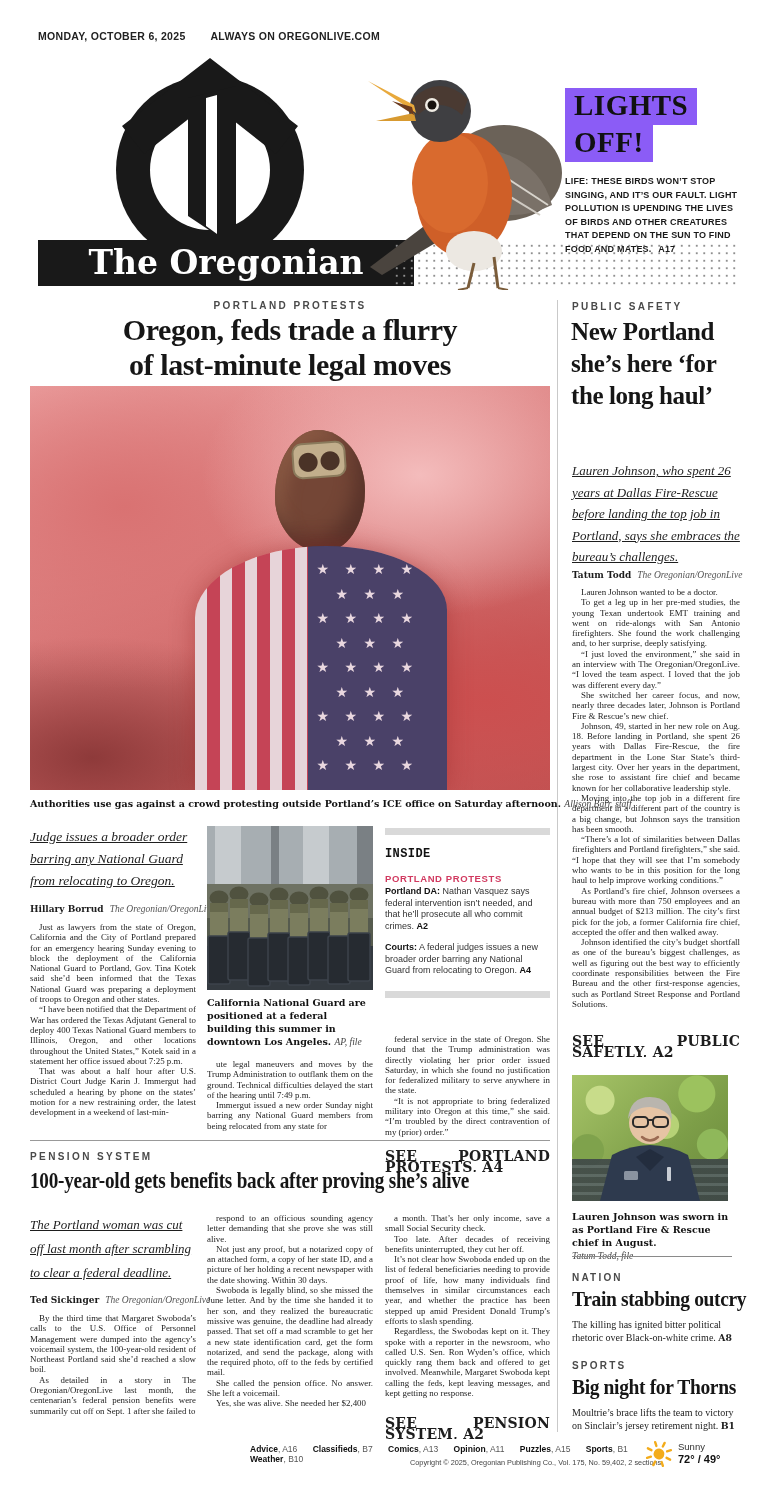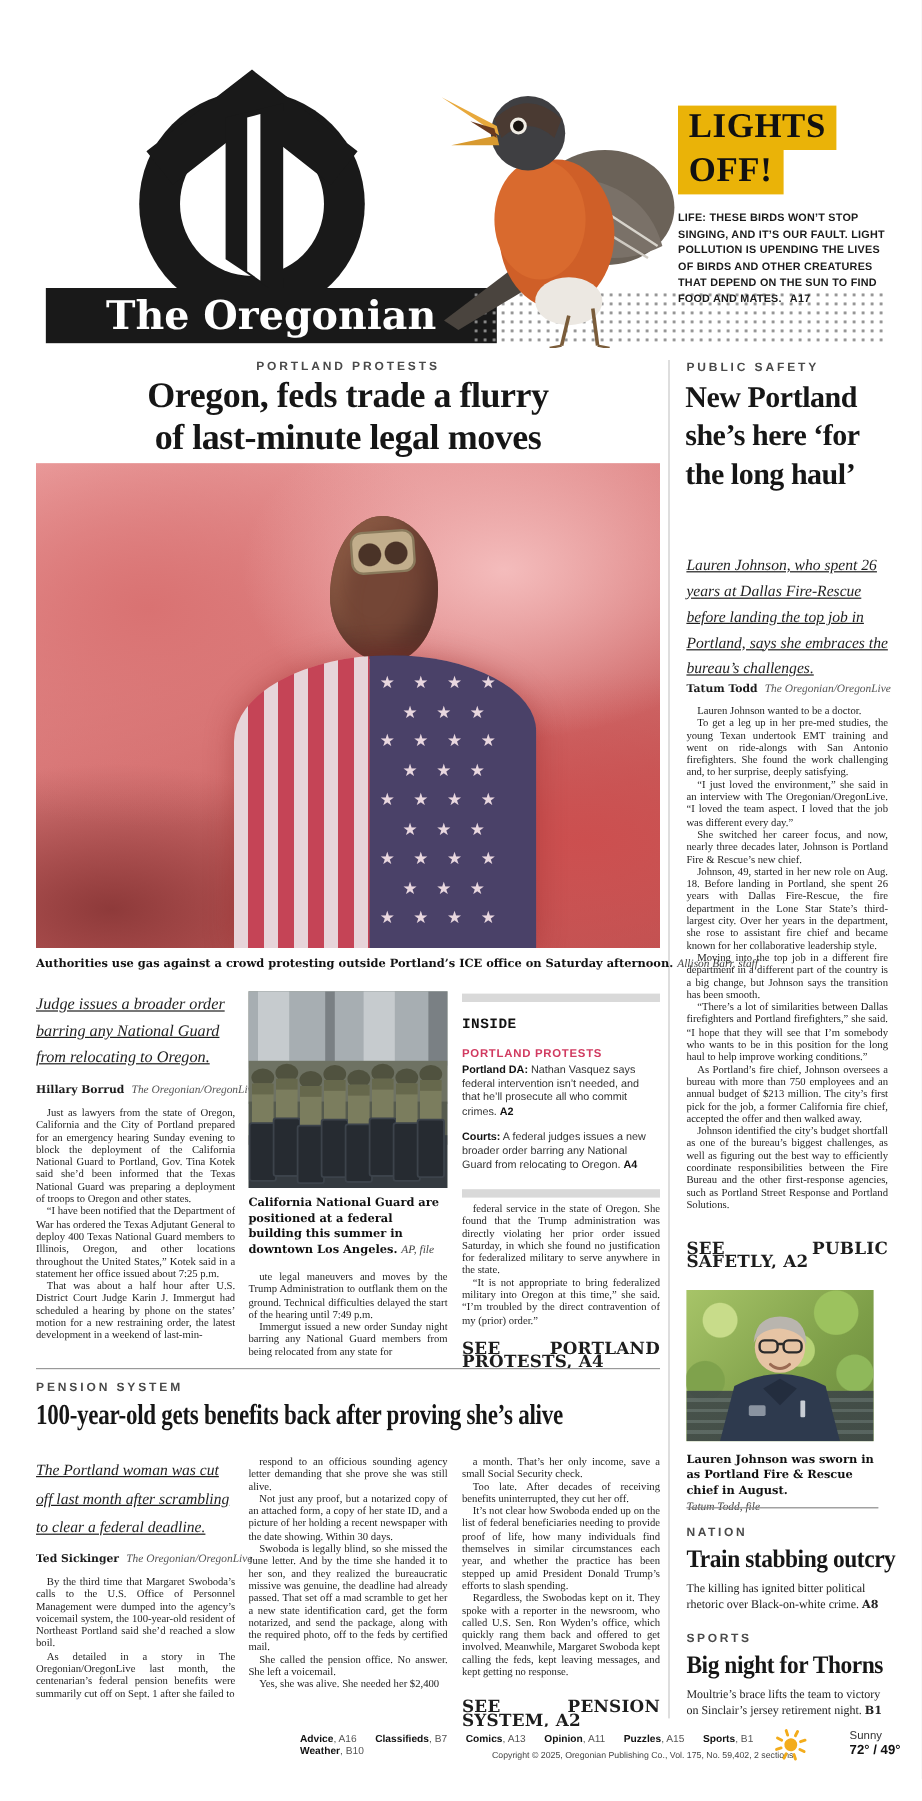--- a/index.html
+++ b/index.html
@@ -13,21 +13,21 @@
             letter-spacing:.3px; color:#222; }
   .topbar span { margin-right:22px; }
 
   
   .dots { left:393px; top:242px; width:347px; height:44px;
           background-image: radial-gradient(circle, #8f8f8f 1.1px, transparent 1.4px);
           background-size:7.5px 7.5px; }
 
   
   .promo { left:565px; top:88px; width:176px; }
-  .promo-line { display:table; background:#eab308; padding:1px 9px 3px 9px;
+  .promo-line { display:table; background:#8b5cf6; padding:1px 9px 3px 9px;
                 font:700 29px "Liberation Serif", serif; letter-spacing:.5px; color:#111; }
   .promo-text { margin-top:13px; font:700 9px/1.5 "Liberation Sans", sans-serif;
                 letter-spacing:.2px; color:#1a1a1a; }
   .promo-text .pg { margin-left:4px; }
 
   
   .vrule { background:#c9c9c9; width:1px; }
   .hrule { background:#a9a9a9; height:1px; }
 
   
@@ -102,28 +102,32 @@
   .mini-blurb b { font-family:"DejaVu Serif", serif; font-size:9.3px; }
 
   
   .pension-hl { font-size:24px; white-space:nowrap; transform:scaleX(.8); transform-origin:left; letter-spacing:-.3px; }
 
   
   .fidx { font:400 8.5px "Liberation Sans", sans-serif; color:#555; }
   .fidx b { color:#111; }
   .fidx .it { margin-right:13px; white-space:nowrap; }
   .fcopy { font:400 7.3px "Liberation Sans", sans-serif; color:#444; }
-  .fweather { font:400 9.5px "Liberation Sans", sans-serif; color:#333; line-height:12px;margin-left:30px; }
+  .fweather { font:400 9.5px "Liberation Sans", sans-serif; color:#333; line-height:12px; }
   .fweather b { font-size:11px; color:#111; }
 </style>
 </head>
 <body>
 
 <div class="page">
 
+  <div class="abs topbar">
+    <span>MONDAY, OCTOBER 6, 2025</span>
+    <span>ALWAYS ON OREGONLIVE.COM</span>
+  </div>
 
   <svg class="abs" style="left:38px; top:56px;" width="378" height="232" viewBox="0 0 378 232">
     <circle cx="172" cy="114" r="94" fill="#191919"></circle>
     <circle cx="172" cy="114" r="60" fill="#ffffff"></circle>
     <polygon points="84,70 172,2 260,70 238,98 172,46 106,98" fill="#191919"></polygon>
     <polygon points="150,42 198,30 198,192 150,160" fill="#191919"></polygon>
     <polygon points="168,42 179,39 179,178 168,170" fill="#ffffff"></polygon>
     <rect x="0" y="184" width="376" height="46" fill="#191919"></rect>
     <text x="188" y="218" text-anchor="middle" fill="#ffffff" font-family="DejaVu Serif, serif" font-weight="bold" font-size="33">The Oregonian</text>
   </svg>
@@ -244,21 +248,21 @@
       <b>A2</b>
     </div>
     <div class="inside-item" style="margin-top:10px;">
       <b>Courts:</b>
       <span>A federal judges issues a new broader order barring any National Guard from relocating to Oregon.</span>
       <b>A4</b>
     </div>
     <div class="inside-bar" style="margin-top:14px;"></div>
   </div>
   <div class="abs" style="left:385px; top:1002px; width:165px; height:138px;">
-    <div class="bodycol" style="height:138px; position:relative;">
+    <div class="bodycol" style="height:138px; position:relative;margin-top:32px;">
       <p>federal service in the state of Oregon. She found that the Trump administration was directly violating her prior order issued Saturday, in which she found no justification for federalized military to serve anywhere in the state.</p>
         <p>“It is not appropriate to bring federalized military into Oregon at this time,” she said. “I’m troubled by the direct contravention of my (prior) order.”</p>
         <div class="jump jump-pin">SEE PORTLAND PROTESTS, A4</div>
     </div>
   </div>
 
   <div class="abs hrule" style="left:30px; top:1140px; width:520px; background:#999;"></div>
   <div class="abs kicker" style="left:30px; top:1151px;">PENSION SYSTEM</div>
   <div class="abs hl pension-hl" style="left:30px; top:1167px; width:660px;">100-year-old gets benefits back after proving she’s alive</div>
 

